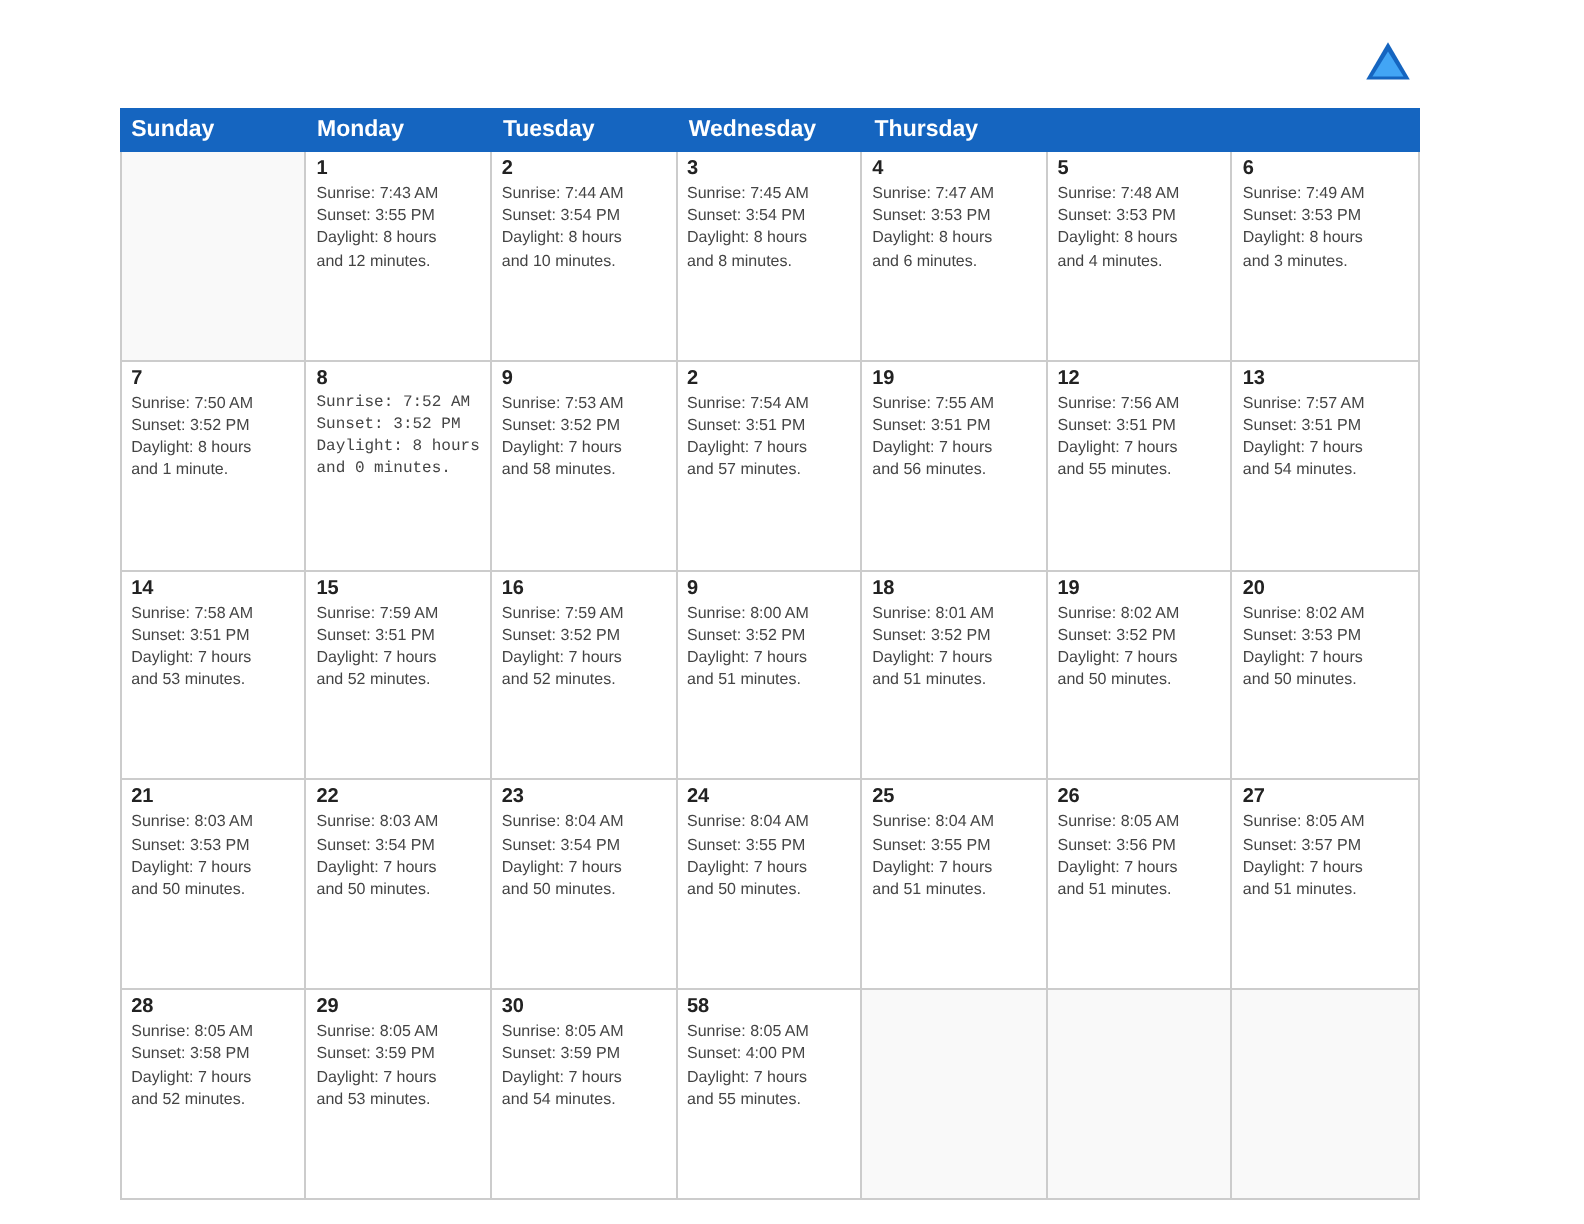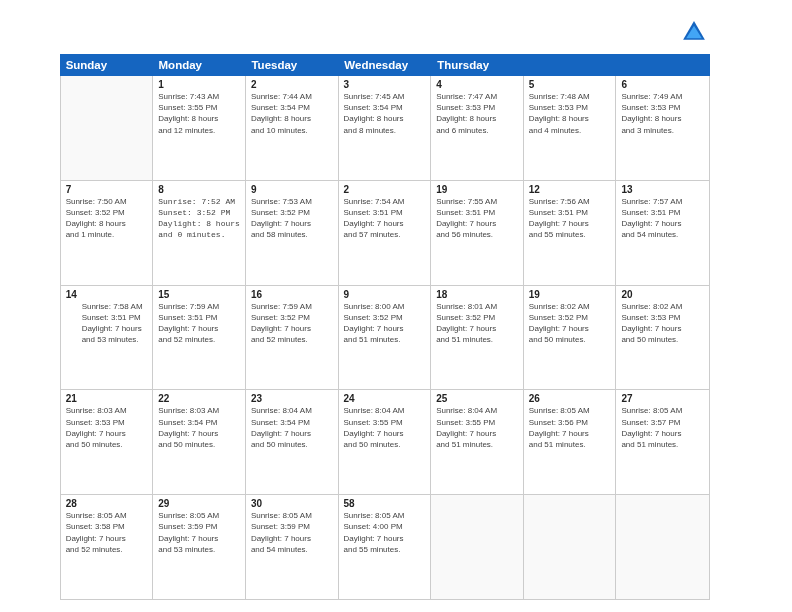--- a/index.html
+++ b/index.html
@@ -239,21 +239,21 @@
             <div class="day-num">13</div>
             <div class="day-info" style="white-space: pre-line;">Sunrise: 7:57 AM
 Sunset: 3:51 PM
 Daylight: 7 hours
 and 54 minutes.</div>
           </div>
         </div>
         <div class="cal-row">
           <div class="cal-cell">
             <div class="day-num">14</div>
-            <div class="day-info" style="white-space: pre-line; margin-left: 16px;">Sunrise: 7:58 AM
+            <div class="day-info" style="white-space: pre-line;">Sunrise: 7:58 AM
 Sunset: 3:51 PM
 Daylight: 7 hours
 and 53 minutes.</div>
           </div>
           <div class="cal-cell">
             <div class="day-num">15</div>
             <div class="day-info" style="white-space: pre-line;">Sunrise: 7:59 AM
 Sunset: 3:51 PM
 Daylight: 7 hours
 and 52 minutes.</div>

